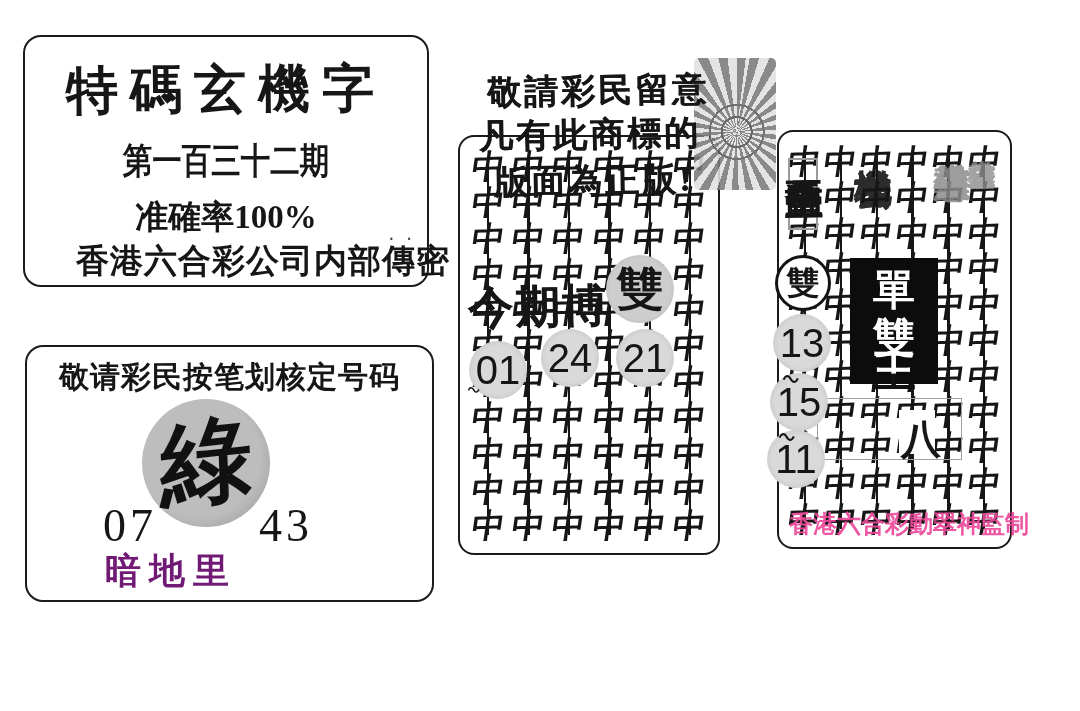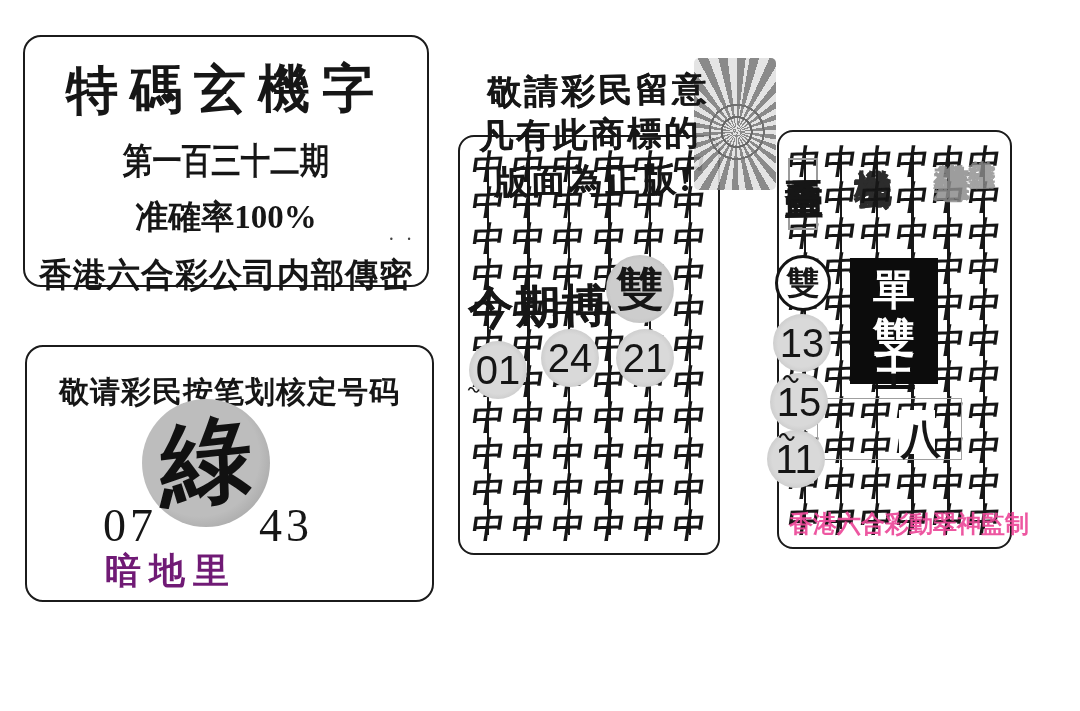--- a/index.html
+++ b/index.html
@@ -72,21 +72,21 @@
 </style>
 </head>
 <body>
 
 <div class="canvas">
 
   <div class="obox" style="left:23px;top:35px;width:402px;height:248px;">
     <div class="abs hd-title" style="top:18px;">特碼玄機字</div>
     <div class="abs hd-issue" style="top:100px;">第一百三十二期</div>
     <div class="abs hd-acc" style="top:158px;">准確率100%</div>
-    <div class="abs hd-src" style="top:216px;">香港六合彩公司内部傳密</div>
+    <div class="abs hd-src" style="top:202px;padding-left:37px;">香港六合彩公司内部傳密</div>
   </div>
   <div class="abs dots" style="left:388px;top:228px;">· ·</div>
 
   <div class="notice-line" style="left:487px;top:68px;">敬請彩民留意</div>
   <div class="notice-line" style="left:479px;top:112px;">凡有此商標的</div>
   <div class="notice-line" style="left:494px;top:158px;">版面為正版!</div>
 
   <div class="stamp" style="left:694px;top:58px;width:82px;height:132px;"></div>
 
   <div class="obox" style="left:458px;top:135px;width:258px;height:416px;border-radius:16px;">
@@ -319,21 +319,21 @@
 
     <div class="faint-rect" style="left:38px;top:266px;width:143px;height:60px;"></div>
 
     <div class="white-patch" style="left:120px;top:278px;width:36px;height:44px;"></div>
     <div class="stray" style="left:122px;top:280px;">八</div>
 
     <div class="rp-footer" style="left:10px;top:376px;white-space:nowrap;">香港六合彩動翠神監制</div>
   </div>
 
   <div class="obox" style="left:25px;top:345px;width:405px;height:253px;">
-    <div class="abs ft-head" style="top:25px;">敬请彩民按笔划核定号码</div>
+    <div class="abs ft-head" style="top:10px;">敬请彩民按笔划核定号码</div>
     <div class="gray-ellipse abs" style="left:115px;top:52px;width:128px;height:128px;">
       <span class="green-char">綠</span>
     </div>
     <div class="abs big-num" style="left:76px;top:152px;">07</div>
     <div class="abs big-num" style="left:232px;top:152px;">43</div>
     <div class="abs ft-cap" style="left:50px;top:200px;">暗地里</div>
   </div>
 
   <div class="smudge" style="left:0;top:702px;width:132px;height:9px;transform:rotate(.4deg);"></div>
   <div class="scanline" style="left:845px;top:707px;width:235px;height:2px;opacity:.7;"></div>

